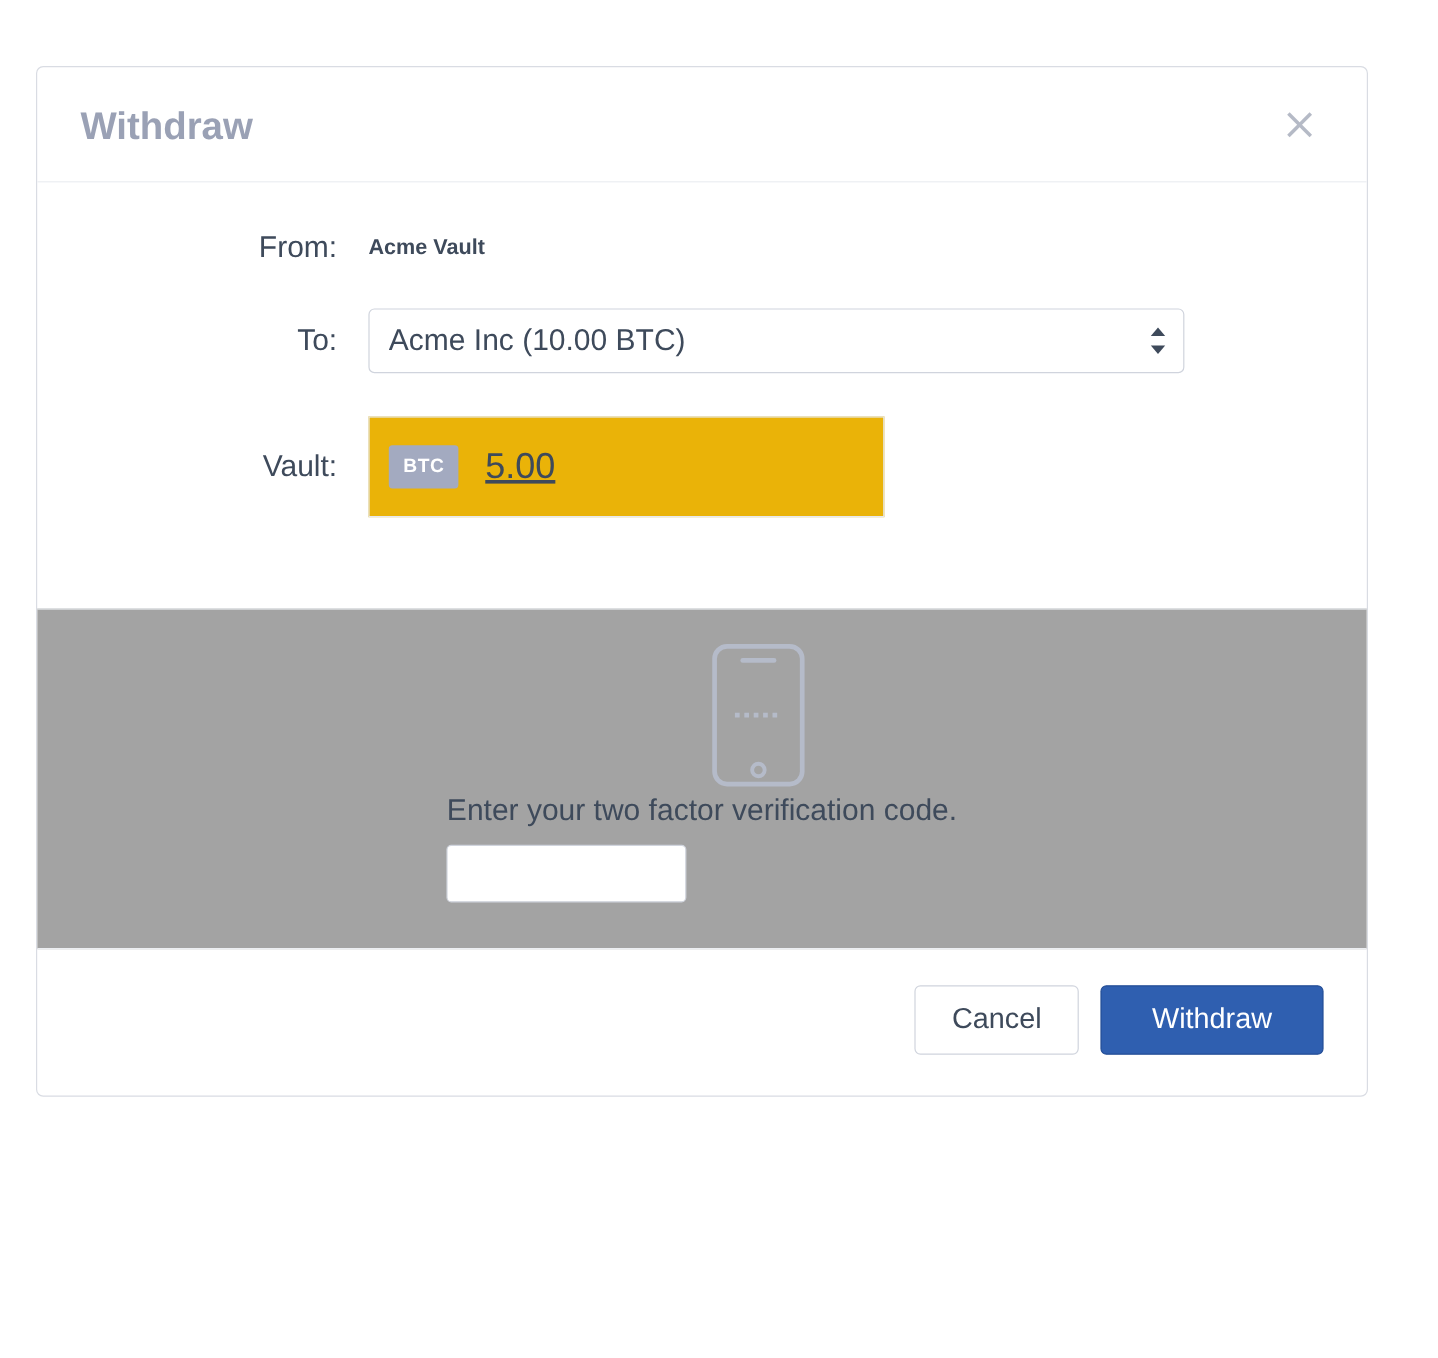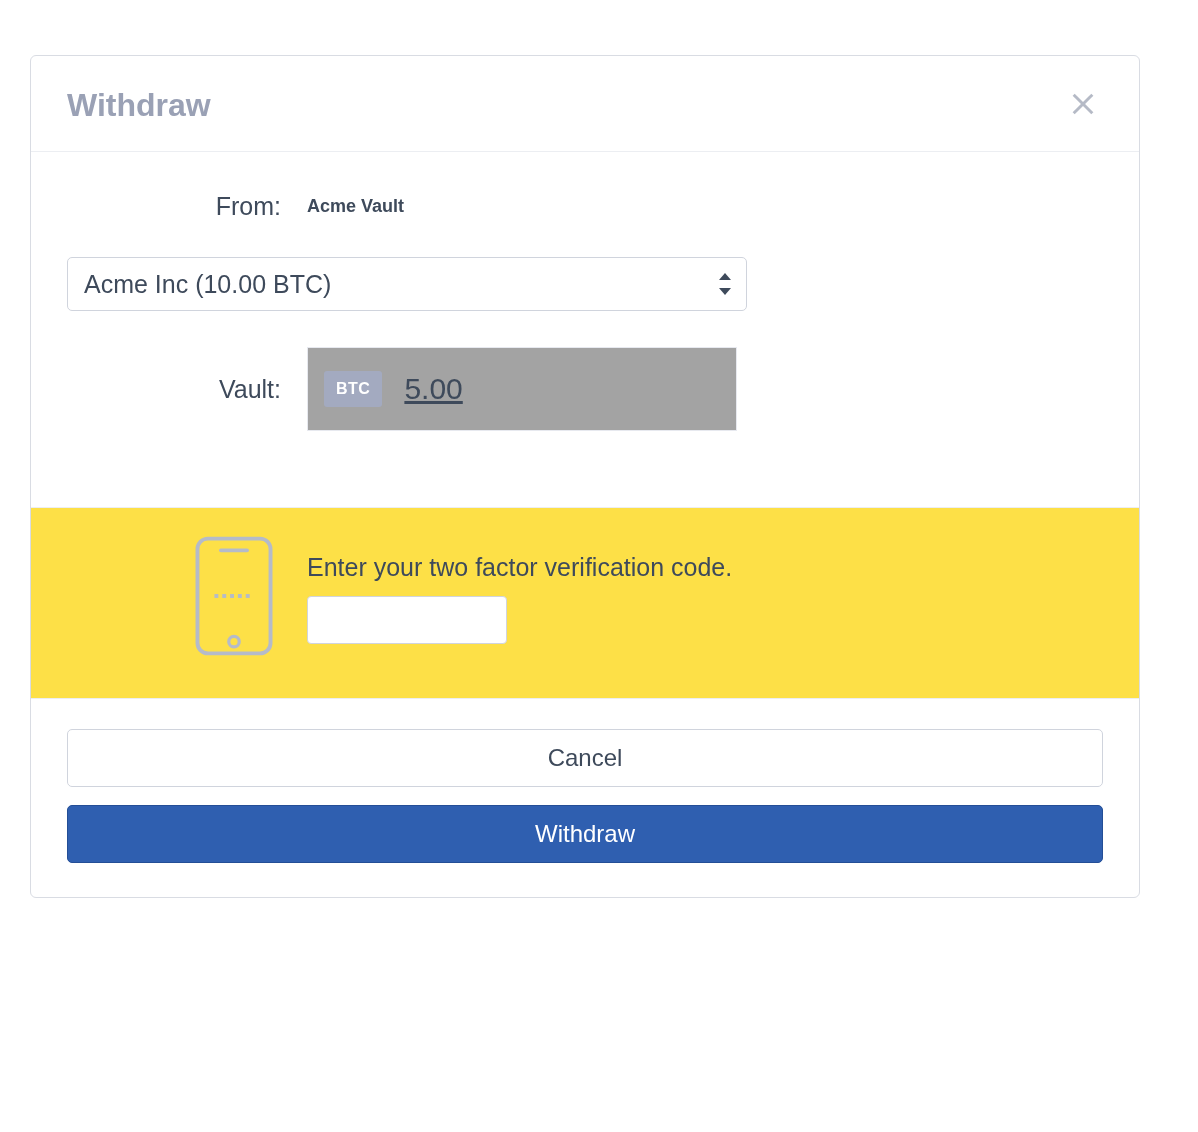--- a/index.html
+++ b/index.html
@@ -122,21 +122,21 @@
     .select-arrows::after {
       bottom: 0;
       border-top: 7px solid #3e4a5b;
     }
     .amount-wrap {
       display: flex;
       align-items: center;
       width: 430px;
       height: 84px;
       border: 1px solid #e7e9ef;
-      background: #a3a3a3;
+      background: #eab308;
       padding: 0 0 0 16px;
     }
     .currency-badge {
       background: #a3aac0;
       color: #fff;
       font-size: 16px;
       font-weight: 600;
       padding: 9px 12px;
       border-radius: 3px;
       letter-spacing: 0.5px;
@@ -157,26 +157,27 @@
       border: 1px solid #d6dae2;
       border-radius: 4px;
       padding: 14px 16px;
       font-size: 25px;
       color: #3e4a5b;
       font-family: inherit;
       resize: both;
       outline: none;
     }
     .twofa-section {
-      background: #fde047;
+      background: #a3a3a3;
       border-top: 1px solid #eceef2;
       border-bottom: 1px solid #eceef2;
       padding: 28px 36px 38px 36px;
       display: flex;
       align-items: center;
+      flex-direction: column;
     }
     .phone-icon-wrap {
       width: 240px;
       display: flex;
       justify-content: flex-end;
       padding-right: 32px;
     }
     .phone-icon svg {
       width: 82px;
       height: 120px;
@@ -196,21 +197,20 @@
       border-radius: 4px;
       padding: 0 12px;
       font-size: 20px;
       outline: none;
     }
     .modal-footer {
       display: flex;
       justify-content: flex-end;
       gap: 18px;
       padding: 30px 36px 34px 36px;
-      flex-direction: column;
     }
     .btn {
       font-size: 24px;
       padding: 14px 30px;
       border-radius: 5px;
       cursor: pointer;
       font-family: inherit;
     }
     .btn-cancel {
       background: #fff;
@@ -245,20 +245,21 @@
   <div class="modal-body">
 
     <div class="form-row align-center">
       <div class="form-label">From:</div>
       <div class="form-field">
         <div class="from-value">Acme Vault</div>
       </div>
     </div>
 
     <div class="form-row align-center">
+      <div class="form-label">To:</div>
       <div class="form-field">
         <div class="select-wrap">
           <select class="select-input">
             <option>Acme Inc (10.00 BTC)</option>
           </select>
           <span class="select-arrows"></span>
         </div>
       </div>
     </div>
 

